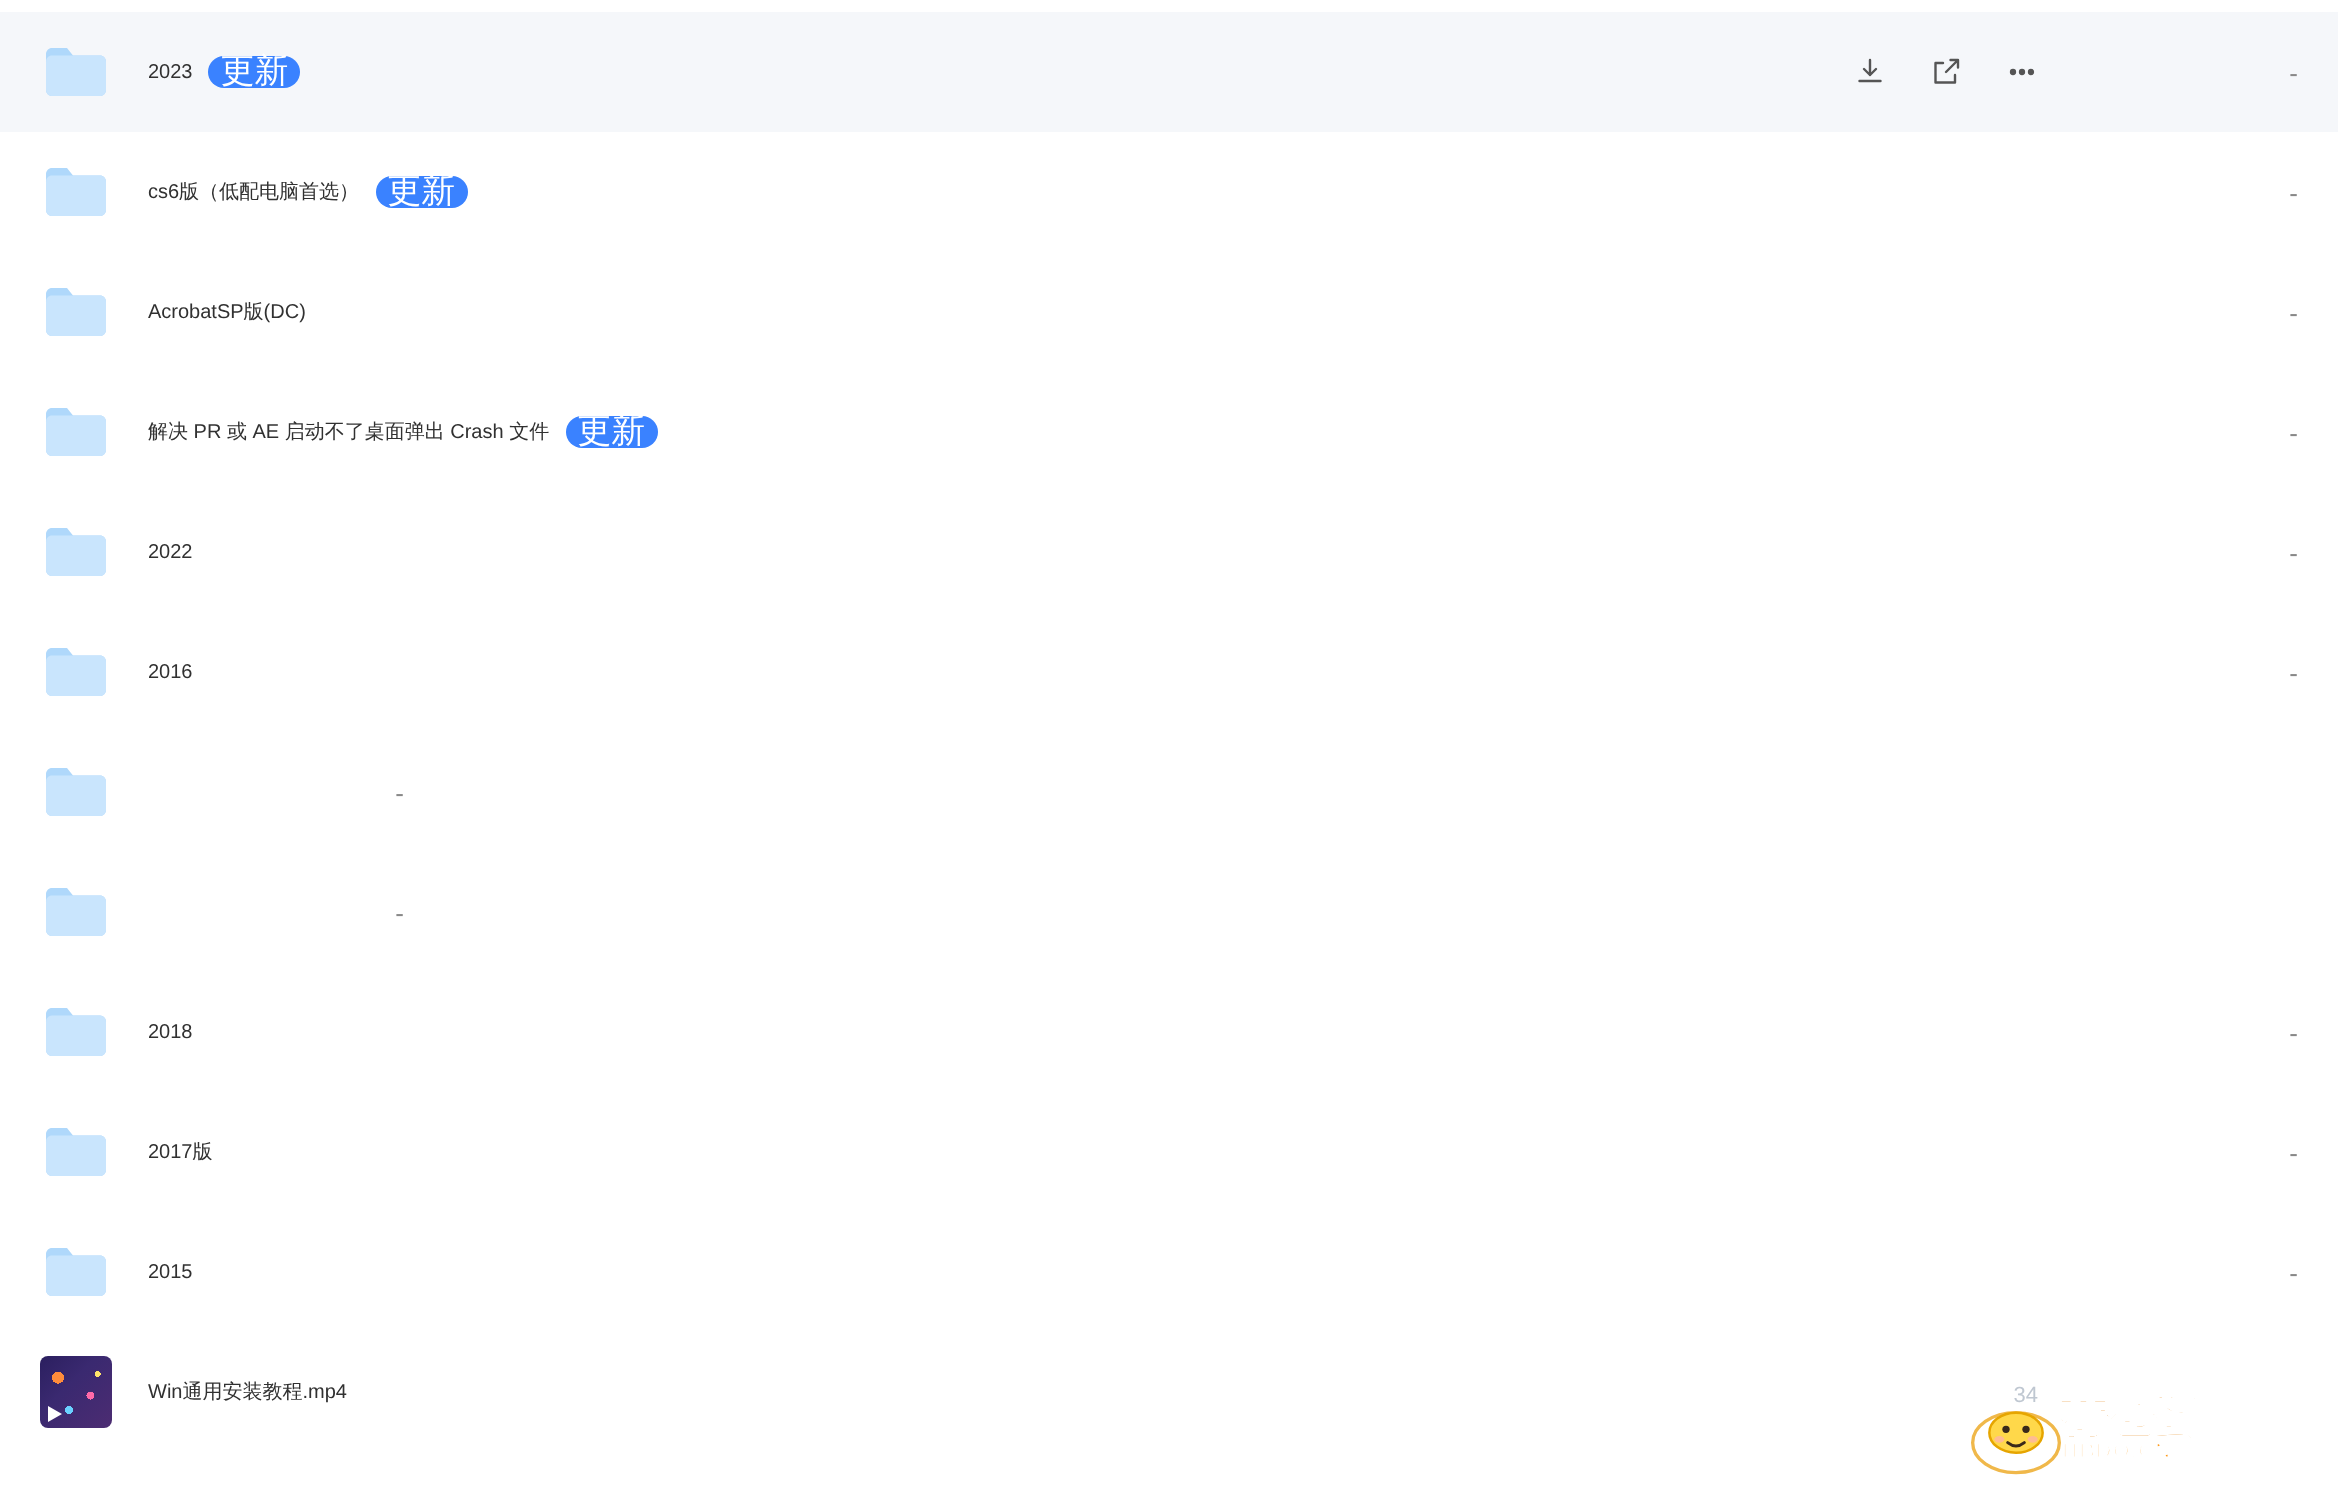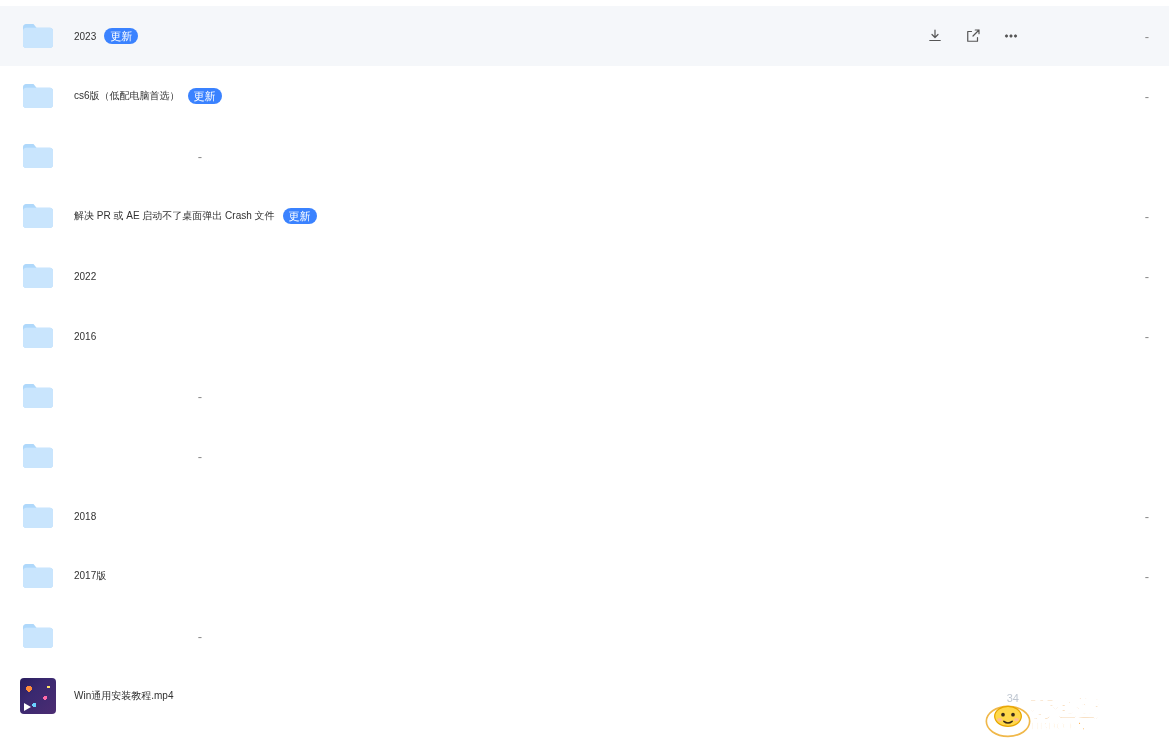--- a/index.html
+++ b/index.html
@@ -63,21 +63,21 @@
     flex: 1 1 auto;
     display: flex;
     align-items: center;
     gap: 8px;
     min-width: 0;
   }
   .file-name { color: #313131; font-size: 10px; }
   .badge {
     background: #3a82ff;
     color: #fff;
-    font-size: 11px;
+    font-size: 17px;
     line-height: 16px;
     padding: 0 6px;
     border-radius: 8px;
     font-weight: 500;
   }
   .actions-cell {
     flex: 0 0 auto;
     display: flex;
     align-items: center;
     gap: 18px;
@@ -194,20 +194,23 @@
       <div class="actions-cell"></div>
       <div class="size-cell">-</div>
     </div>
     <div class="file-row">
       <div class="icon-cell folder-icon">
         <svg viewBox="0 0 48 48">
           <path d="M4 12c0-2.2 1.8-4 4-4h10l4 5h18c2.2 0 4 1.8 4 4v19c0 2.2-1.8 4-4 4H8c-2.2 0-4-1.8-4-4V12z" fill="#AFD8FB"></path>
           <path d="M4 17c0-2.2 1.8-4 4-4h32c2.2 0 4 1.8 4 4v19c0 2.2-1.8 4-4 4H8c-2.2 0-4-1.8-4-4V17z" fill="#C9E5FD"></path>
         </svg>
       </div>
+      <div class="name-cell">
+        <span class="file-name">AcrobatSP版(DC)</span>
+      </div>
       <div class="actions-cell"></div>
       <div class="size-cell">-</div>
     </div>
     <div class="file-row">
       <div class="icon-cell folder-icon">
         <svg viewBox="0 0 48 48">
           <path d="M4 12c0-2.2 1.8-4 4-4h10l4 5h18c2.2 0 4 1.8 4 4v19c0 2.2-1.8 4-4 4H8c-2.2 0-4-1.8-4-4V12z" fill="#AFD8FB"></path>
           <path d="M4 17c0-2.2 1.8-4 4-4h32c2.2 0 4 1.8 4 4v19c0 2.2-1.8 4-4 4H8c-2.2 0-4-1.8-4-4V17z" fill="#C9E5FD"></path>
         </svg>
       </div>
@@ -289,20 +292,23 @@
       </div>
       <div class="actions-cell"></div>
       <div class="size-cell">-</div>
     </div>
     <div class="file-row">
       <div class="icon-cell folder-icon">
         <svg viewBox="0 0 48 48">
           <path d="M4 12c0-2.2 1.8-4 4-4h10l4 5h18c2.2 0 4 1.8 4 4v19c0 2.2-1.8 4-4 4H8c-2.2 0-4-1.8-4-4V12z" fill="#AFD8FB"></path>
           <path d="M4 17c0-2.2 1.8-4 4-4h32c2.2 0 4 1.8 4 4v19c0 2.2-1.8 4-4 4H8c-2.2 0-4-1.8-4-4V17z" fill="#C9E5FD"></path>
         </svg>
+      </div>
+      <div class="name-cell">
+        <span class="file-name">2015</span>
       </div>
       <div class="actions-cell"></div>
       <div class="size-cell">-</div>
     </div>
     <div class="file-row">
       <div class="icon-cell">
         <div class="video-thumb">
           <div class="play"></div>
         </div>
       </div>

